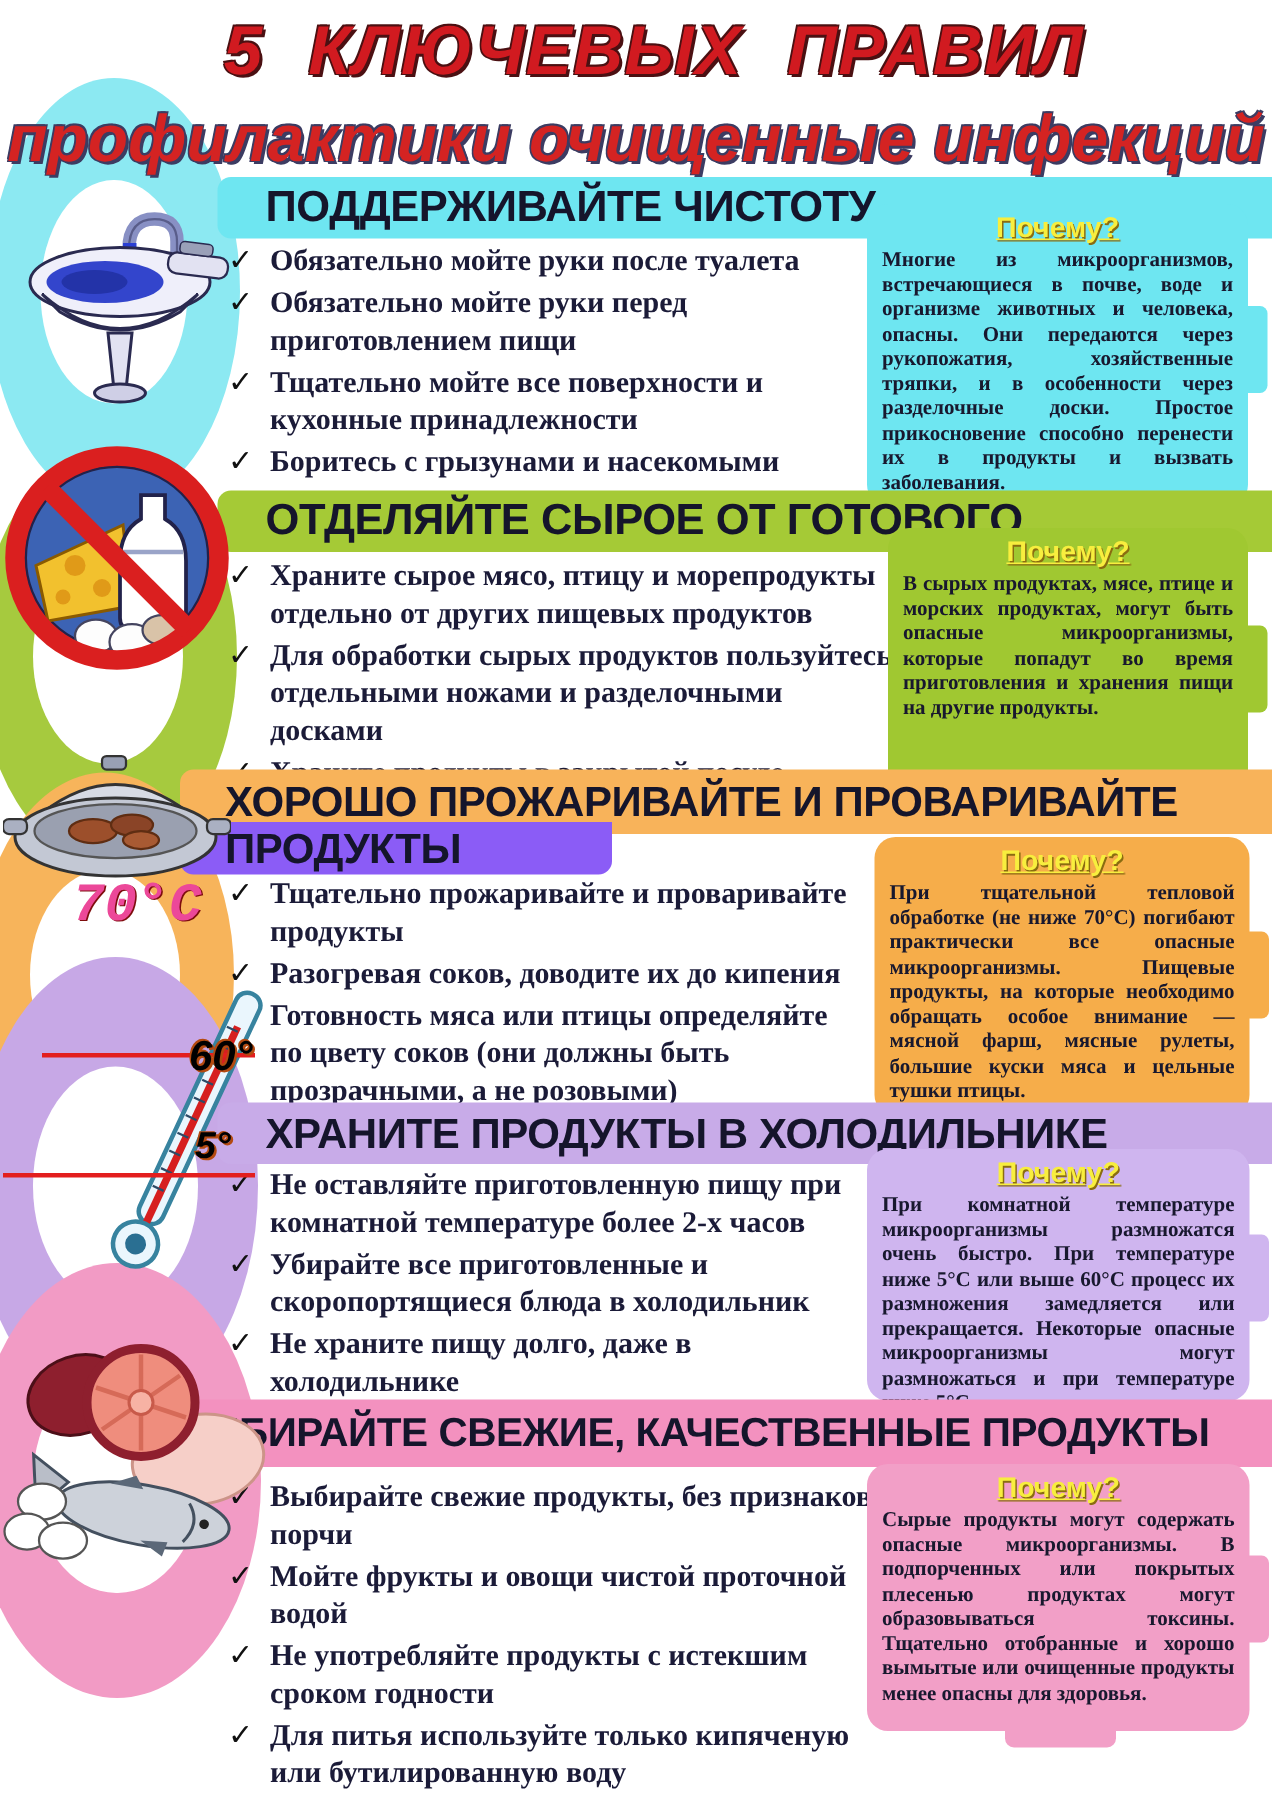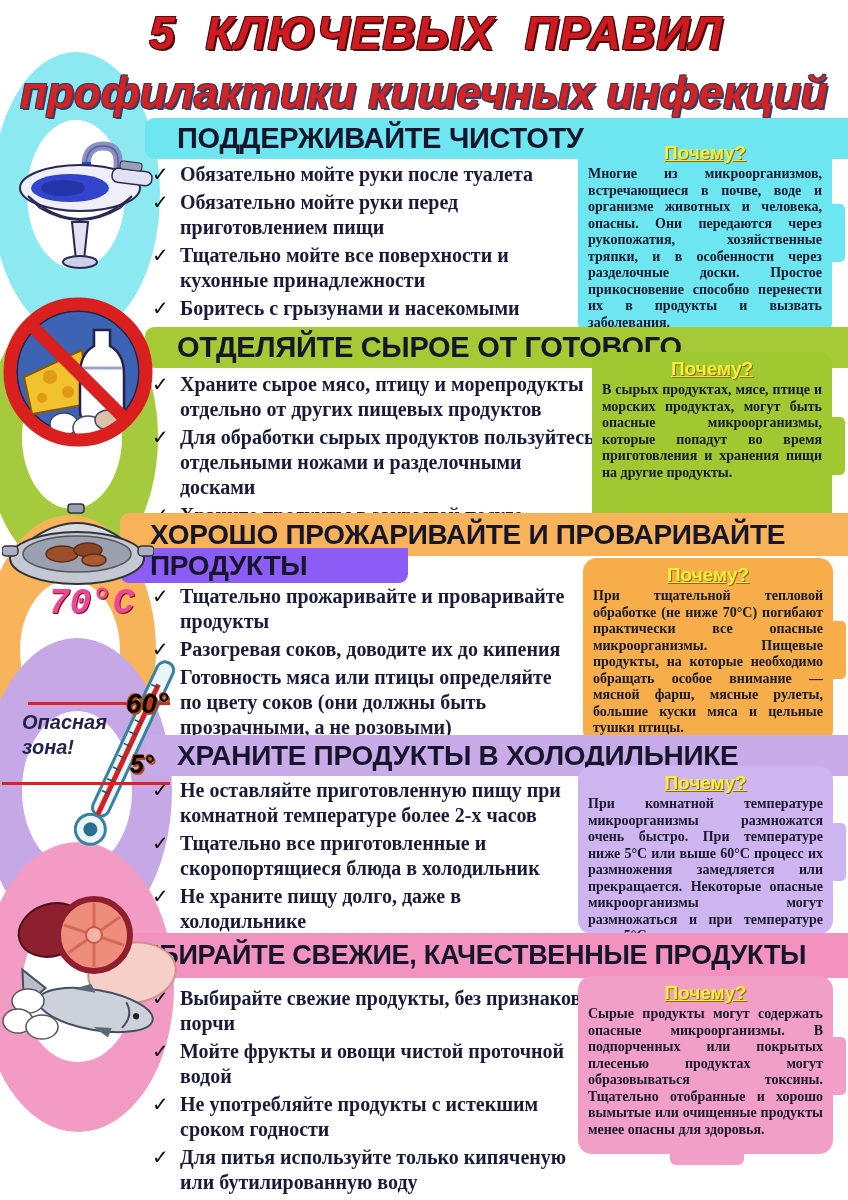--- a/index.html
+++ b/index.html
@@ -85,21 +85,21 @@
       <div class="hole"></div>
     </div>
   <div class="abs oval ov4">
       <div class="hole"></div>
     </div>
   <div class="abs oval ov5">
       <div class="hole"></div>
     </div>
 
   <div class="abs page-title">5 КЛЮЧЕВЫХ ПРАВИЛ</div>
-  <div class="abs page-subtitle">профилактики кишечных инфекций</div>
+  <div class="abs page-subtitle">профилактики очищенные инфекций</div>
 
   <div class="abs band b1">ПОДДЕРЖИВАЙТЕ ЧИСТОТУ</div>
   <ul class="abs list l1">
     <li><span class="ck">✓</span><span>Обязательно мойте руки после туалета</span></li>
     <li><span class="ck">✓</span><span>Обязательно мойте руки перед приготовлением пищи</span></li>
     <li><span class="ck">✓</span><span>Тщательно мойте все поверхности и кухонные принадлежности</span></li>
     <li><span class="ck">✓</span><span>Боритесь с грызунами и насекомыми</span></li>
   </ul>
   <div class="abs why w1">
     <div class="why-title">Почему?</div>
@@ -131,21 +131,21 @@
   <div class="abs why w3">
     <div class="why-title">Почему?</div>
     <div class="why-body">При тщательной тепловой обработке (не ниже 70°С) погибают практически все опасные микроорганизмы. Пищевые продукты, на которые необходимо обращать особое внимание — мясной фарш, мясные рулеты, большие куски мяса и цельные тушки птицы.</div>
     <div class="tab-r"></div>
     <div class="tab-b"></div>
   </div>
 
   <div class="abs band b4">ХРАНИТЕ ПРОДУКТЫ В ХОЛОДИЛЬНИКЕ</div>
   <ul class="abs list l4">
     <li><span class="ck">✓</span><span>Не оставляйте приготовленную пищу при комнатной температуре более 2-х часов</span></li>
-    <li><span class="ck">✓</span><span>Тщательно все приготовленные и скоропортящиеся блюда в холодильник</span></li>
+    <li><span class="ck">✓</span><span>Убирайте все приготовленные и скоропортящиеся блюда в холодильник</span></li>
     <li><span class="ck">✓</span><span>Не храните пищу долго, даже в холодильнике</span></li>
   </ul>
   <div class="abs why w4">
     <div class="why-title">Почему?</div>
     <div class="why-body">При комнатной температуре микроорганизмы размножатся очень быстро. При температуре ниже 5°С или выше 60°С процесс их размножения замедляется или прекращается. Некоторые опасные микроорганизмы могут размножаться и при температуре ниже 5°С.</div>
     <div class="tab-r"></div>
     <div class="tab-b"></div>
   </div>
 
   <div class="abs band b5">ВЫБИРАЙТЕ СВЕЖИЕ, КАЧЕСТВЕННЫЕ ПРОДУКТЫ</div>
@@ -221,21 +221,20 @@
           <line x1="64" y1="152" x2="72" y2="152"></line>
       </g>
       <circle cx="70" cy="192" r="15" fill="#eaf6fd" stroke="#37839f" stroke-width="3"></circle>
       <circle cx="70" cy="192" r="7" fill="#2a6f92"></circle>
     </g>
   </svg>
   <div class="abs t-line tl60"></div>
   <div class="abs t-line tl5"></div>
   <div class="abs t-lab t60">60°</div>
   <div class="abs t-lab t5">5°</div>
-  <div class="abs dz-label">Опасная зона!</div>
 
   <svg class="abs" style="left:0px;top:885px" width="180" height="185" viewBox="0 0 180 185">
     <ellipse cx="52" cy="45" rx="34" ry="26" fill="#8e1f2e" stroke="#4c0f18" stroke-width="2" transform="rotate(-18 52 45)"></ellipse>
     <ellipse cx="132" cy="88" rx="44" ry="30" fill="#f6cfc8" stroke="#cc9488" stroke-width="2" transform="rotate(-8 132 88)"></ellipse>
     <circle cx="94" cy="50" r="36" fill="#ef8d7d" stroke="#8e1f2e" stroke-width="6"></circle>
     <path d="M94,18 L94,82 M64,40 L124,60 M68,68 L120,32" stroke="#d66a58" stroke-width="3" fill="none"></path>
     <circle cx="94" cy="50" r="8" fill="#f7b2a4" stroke="#c85a4a" stroke-width="2"></circle>
     <g transform="rotate(10 95 128)">
       <polygon points="42,112 16,98 24,134" fill="#b9bec8" stroke="#44505f" stroke-width="2"></polygon>
       <ellipse cx="95" cy="125" rx="58" ry="20" fill="#cdd2da" stroke="#44505f" stroke-width="2"></ellipse>

